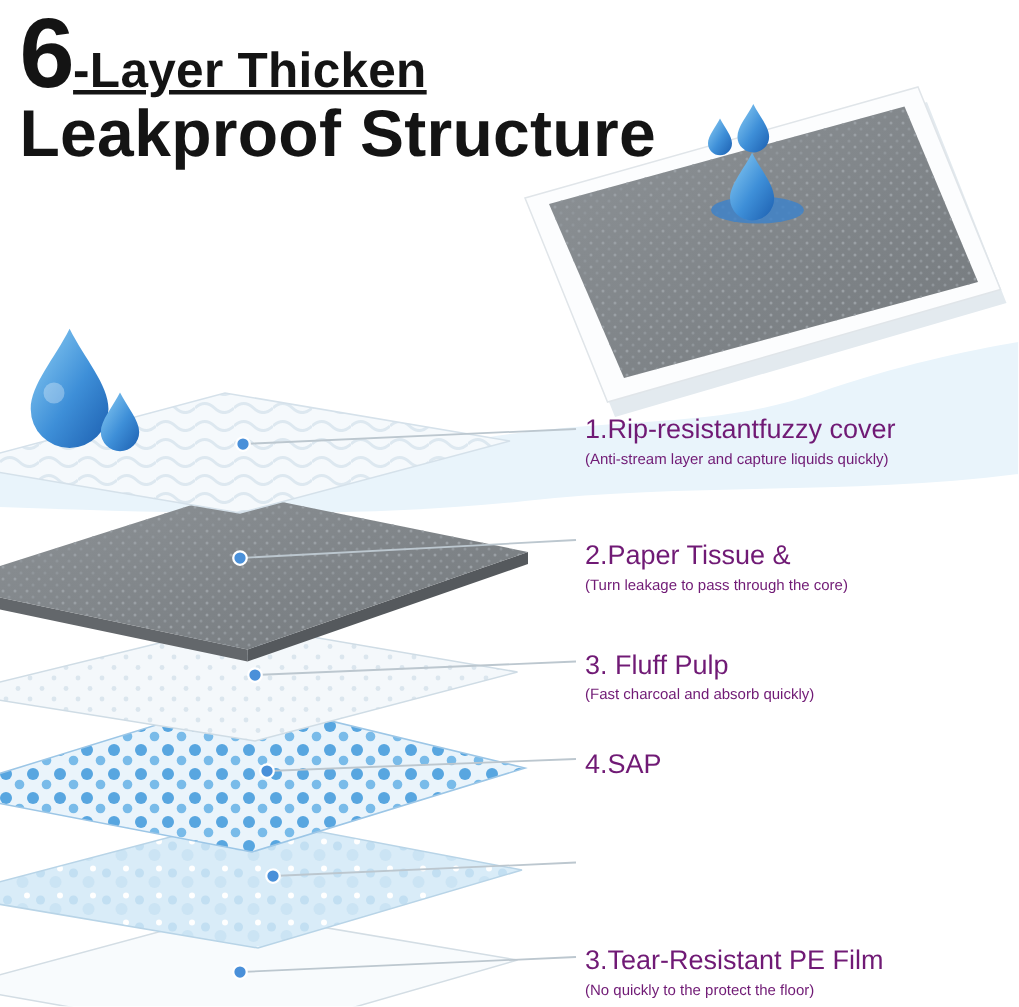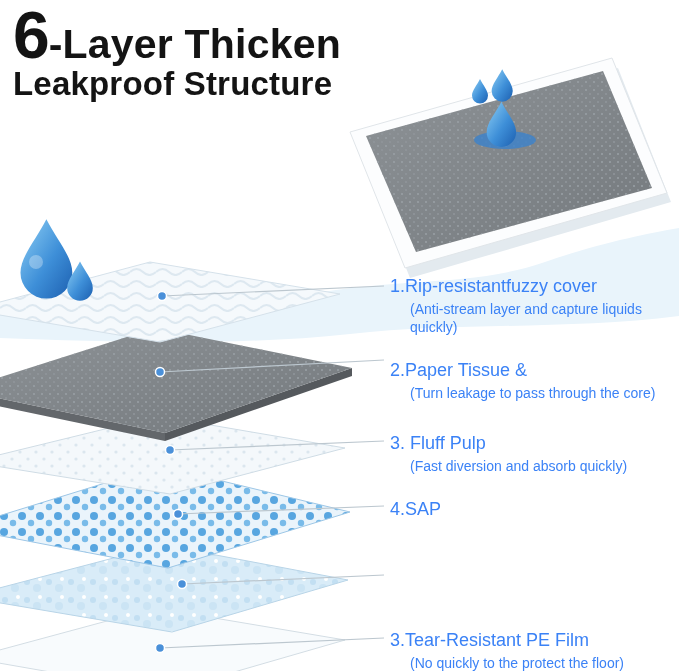--- a/index.html
+++ b/index.html
@@ -29,49 +29,49 @@
     color: #141414;
   }
   .title-line1 { display: flex; align-items: baseline; }
   .title-number {
     font-size: 66px;
     font-weight: 800;
     line-height: 1.0;
     letter-spacing: -1px;
   }
   .title-rest {
-    font-size: 41px;
+    font-size: 33px;
     font-weight: 600;
     letter-spacing: 0.2px;
+    text-decoration: underline;
   }
   .title-line2 {
-    font-size: 33px;
+    font-size: 44px;
     font-weight: 600;
     letter-spacing: 0.2px;
     margin-top: -3px;
   }
 
   .label {
     position: absolute;
     left: 390px;
     width: 289px;
     z-index: 3;
-    color: #3b82f6;
+    color: #701a75;
   }
   .label-heading {
     font-size: 18px;
     line-height: 1.28;
     font-weight: 400;
     white-space: nowrap;
   }
   .label-subtitle {
-    font-size: 14px;
+    font-size: 10px;
     line-height: 1.3;
     margin-top: 2px;
-    margin-left: 20px;
   }
 </style>
 </head>
 <body>
 
 <div class="canvas">
 
   <svg class="art" viewBox="0 0 679 671" xmlns="http://www.w3.org/2000/svg">
     <defs>
       <linearGradient id="dropGrad" x1="0" y1="0" x2="1" y2="1">
@@ -178,21 +178,21 @@
     <div class="label-subtitle">(Anti-stream layer and capture liquids quickly)</div>
   </div>
 
   <div class="label" style="top:359px">
     <div class="label-heading">2.Paper Tissue &amp;</div>
     <div class="label-subtitle">(Turn leakage to pass through the core)</div>
   </div>
 
   <div class="label" style="top:432px">
     <div class="label-heading">3. Fluff Pulp</div>
-    <div class="label-subtitle">(Fast diversion and absorb quickly)</div>
+    <div class="label-subtitle">(Fast charcoal and absorb quickly)</div>
   </div>
 
   <div class="label" style="top:498px">
     <div class="label-heading">4.SAP</div>
   </div>
 
 
   <div class="label" style="top:629px">
     <div class="label-heading">3.Tear-Resistant PE Film</div>
     <div class="label-subtitle">(No quickly to the protect the floor)</div>

